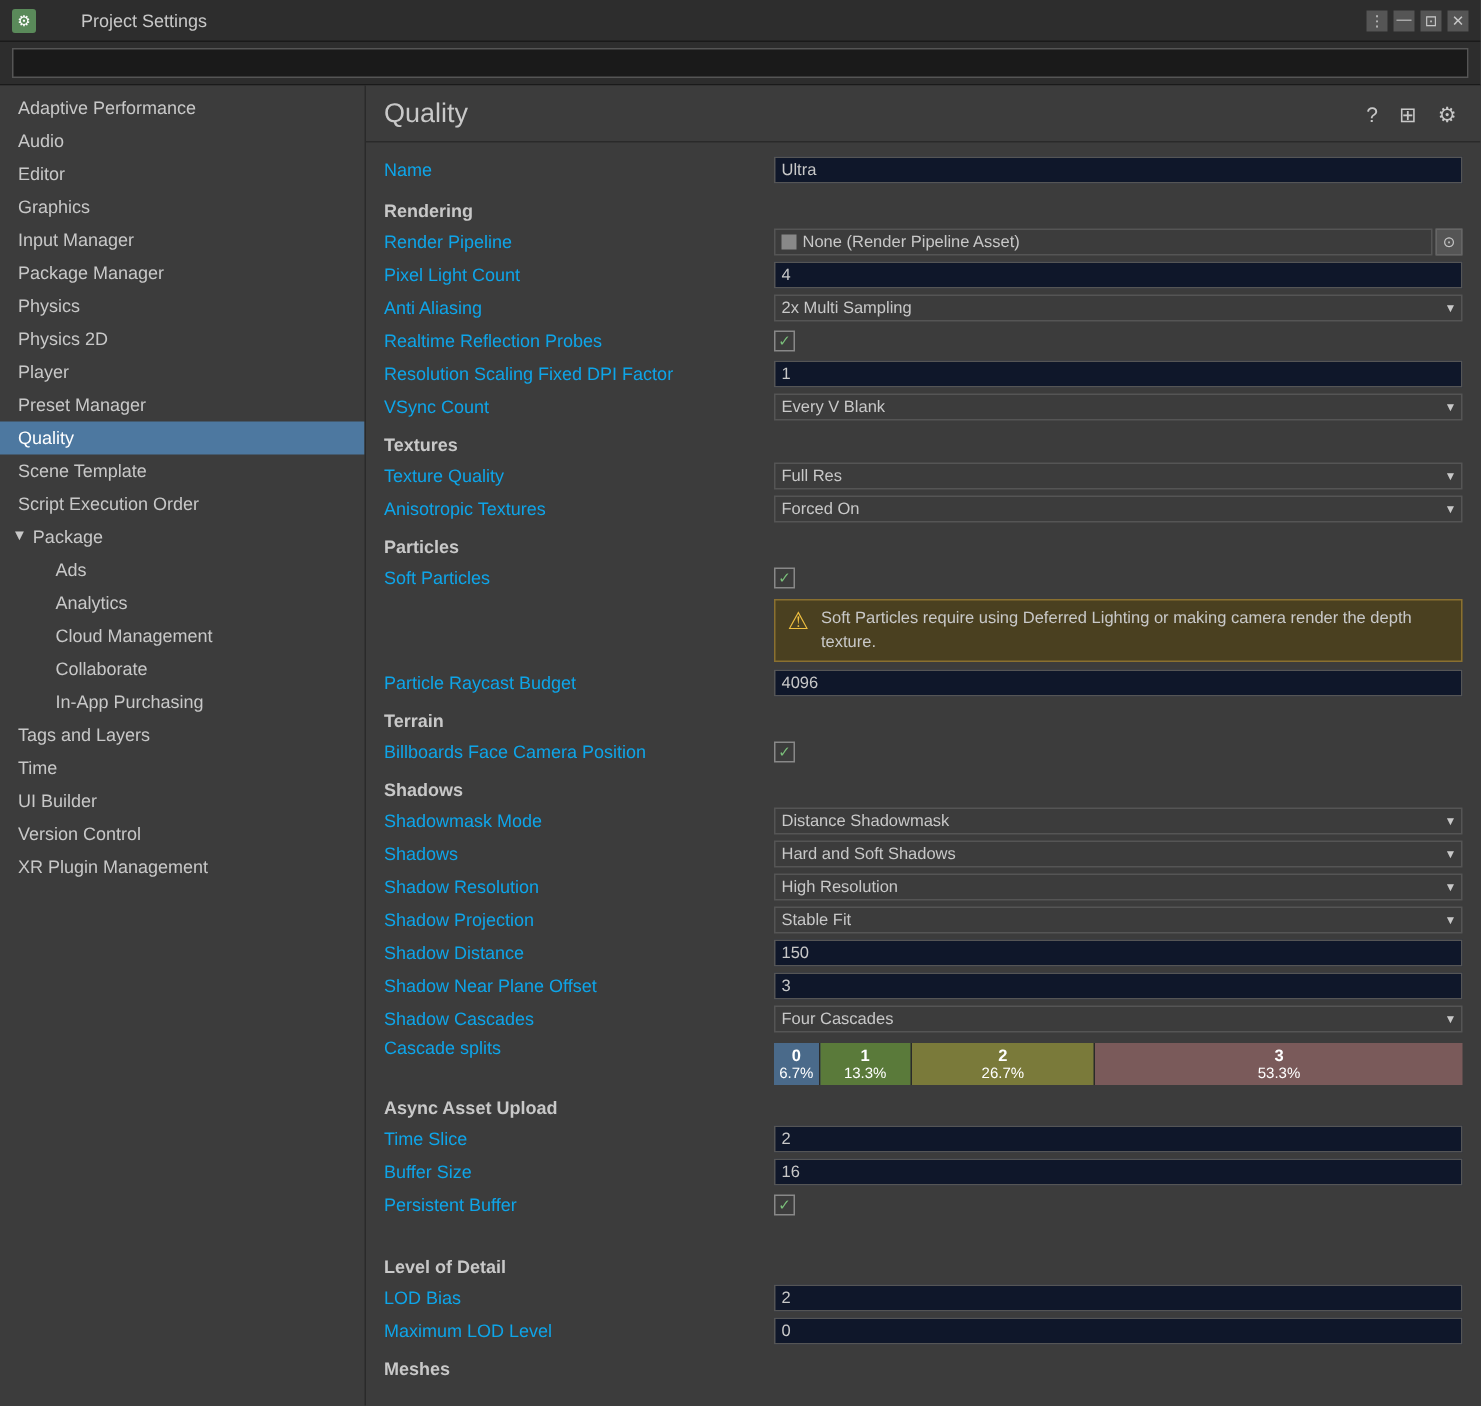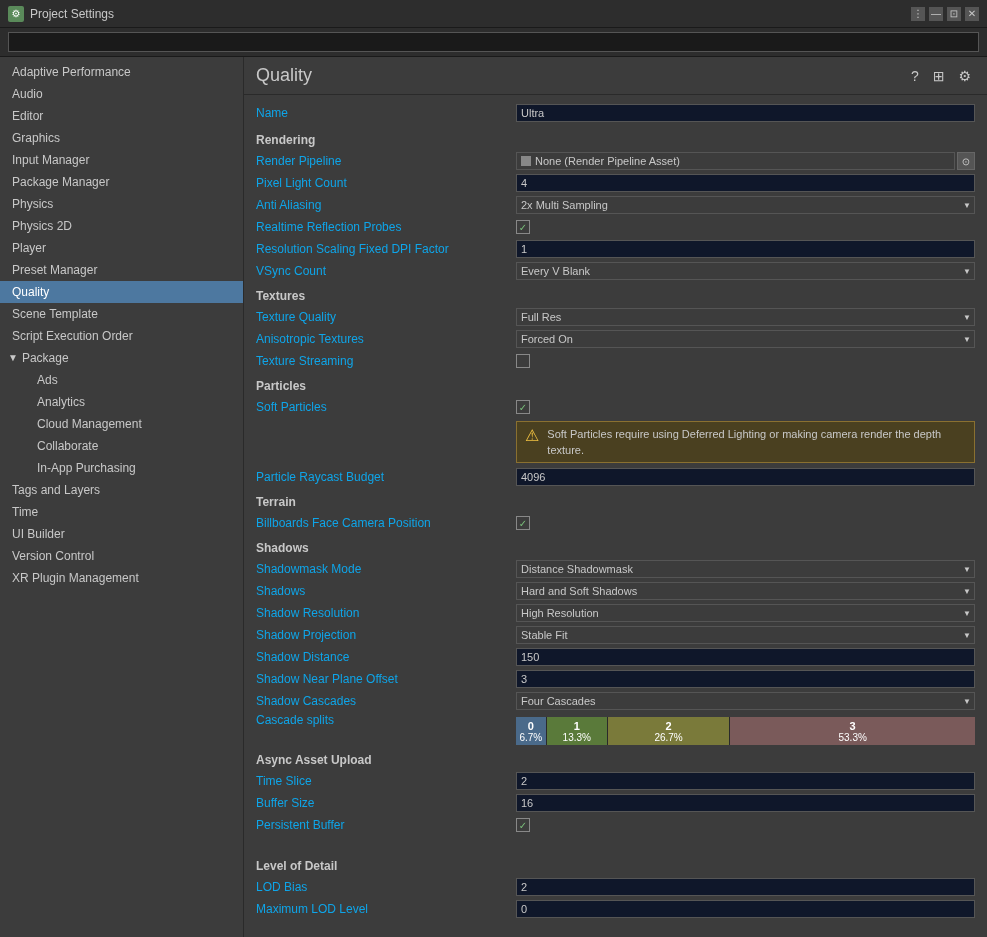--- a/index.html
+++ b/index.html
@@ -29,20 +29,21 @@
       display: inline-flex;
       align-items: center;
       justify-content: center;
       font-size: 10px;
       color: white;
     }
     .title-bar-text {
       font-size: 12px;
       color: #c8c8c8;
       flex: 1;
+      margin-left: 24px;
     }
     .title-bar-controls {
       display: flex;
       gap: 4px;
     }
     .title-bar-btn {
       width: 14px;
       height: 14px;
       background: #555;
       border: none;
@@ -397,24 +398,20 @@
         <div class="field-label">Anisotropic Textures</div>
         <div class="select-wrapper">
           <select>
             <option>Forced On</option>
             <option>Disabled</option>
             <option>Per Texture</option>
           </select>
         </div>
       </div>
 
-      <div class="field-row">
-        <div class="field-label">Texture Streaming</div>
-        <div class="checkbox-field" style="background:#3c3c3c;"></div>
-      </div>
 
       <div class="section-heading" style="margin-top:8px;">Particles</div>
 
       <div class="field-row">
         <div class="field-label">Soft Particles</div>
         <div class="checkbox-field">✓</div>
       </div>
 
       <div class="warning-box">
         <span class="warning-icon">⚠</span>

